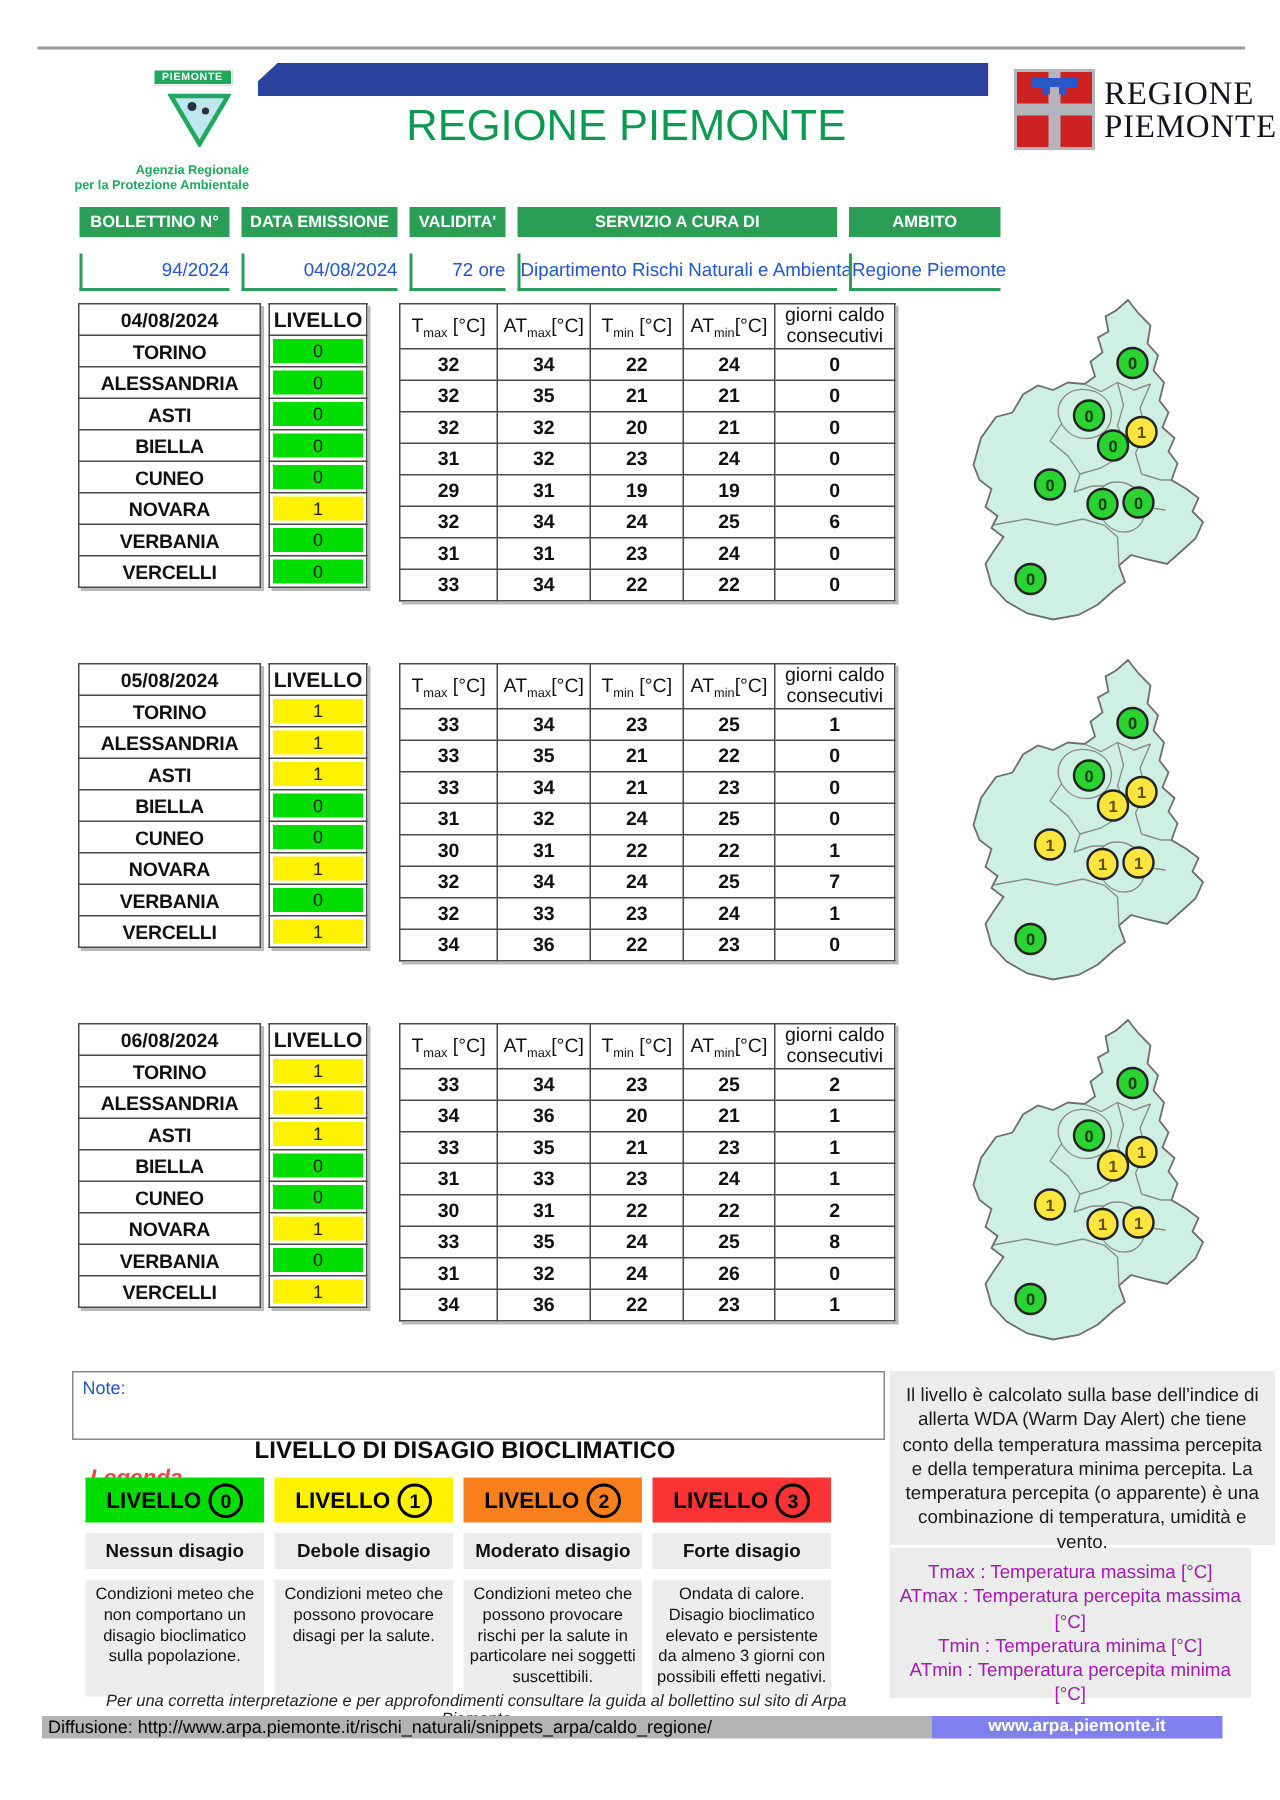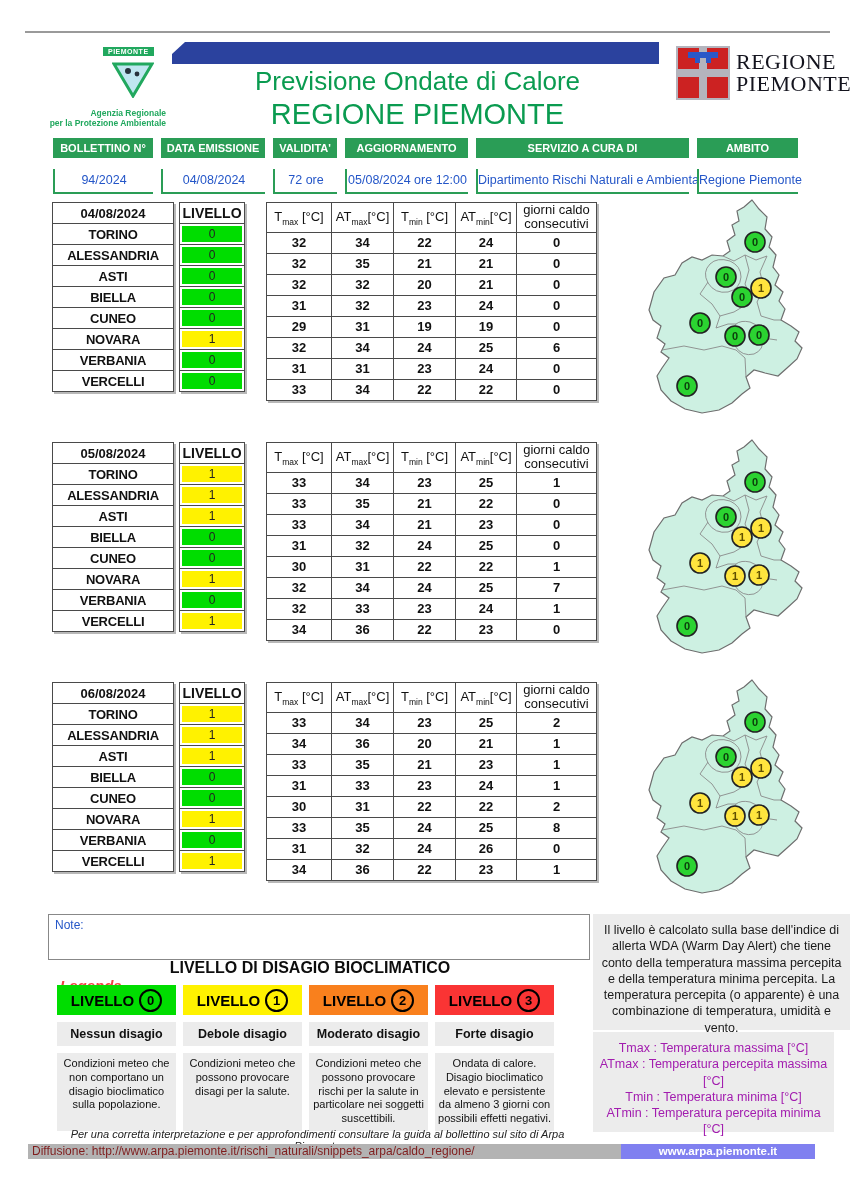--- a/index.html
+++ b/index.html
@@ -30,21 +30,21 @@
   
   .rp-logo{left:676px;top:46px;display:flex;gap:6px;align-items:center;}
   .rp-text{font-family:"Liberation Serif",serif;font-size:22px;line-height:1.0;
            color:#14141e;letter-spacing:0.5px;}
 
   
   .info-bar{left:53px;top:138px;display:flex;gap:8px;}
   .info-cell{display:flex;flex-direction:column;gap:11px;}
   .info-label{background:#2a9d56;color:#fff;font-size:11px;font-weight:bold;text-align:center;
               height:20px;line-height:20px;white-space:nowrap;padding:0 2px;}
-  .info-value{color:#2456c8;font-size:12.5px;text-align:center;height:23px;line-height:23px;
+  .info-value{color:#2456c8;font-size:12.5px;text-align:right;height:23px;line-height:23px;
               border-left:2px solid #2a9d56;border-bottom:2px solid #2a9d56;background:#fff;
               white-space:nowrap;}
 
   
   .section{position:absolute;left:52px;width:801px;height:218px;}
   .t{border-collapse:collapse;position:absolute;top:0;box-shadow:2px 2px 0 rgba(0,0,0,0.28);
      table-layout:fixed;}
   .t td{border:1px solid #4a4a4a;font-size:13px;text-align:center;vertical-align:middle;
         height:20px;padding:0;background:#fff;}
   .tbl-city{left:0;width:122px;}
@@ -78,21 +78,21 @@
   
   .wda-box{left:593px;top:914px;width:241px;height:100px;background:#ececec;font-size:12.5px;
            line-height:1.3;text-align:center;padding:8px 8px;color:#1a1a1a;}
   .defs-box{left:593px;top:1032px;width:241px;height:84px;background:#ececec;font-size:12.5px;
             text-align:center;padding:8px 0;color:#a21caf;line-height:1.3;}
   .def-line{max-width:228px;margin:0 auto;}
 
   
   .guidance{left:55px;top:1128px;width:525px;text-align:center;font-style:italic;font-size:11px;color:#222;}
   .bottom-bar{left:28px;top:1144px;width:787px;height:15px;display:flex;}
-  .diffusione{background:#b3b3b3;width:592px;font-size:12px;line-height:15px;color:#7f1d1d;padding-left:4px;
+  .diffusione{background:#b3b3b3;width:592px;font-size:12px;line-height:15px;color:#000000;padding-left:4px;
               white-space:nowrap;overflow:hidden;}
   .website{background:#8080f0;width:195px;color:#fff;font-weight:bold;text-align:center;
            font-size:11.5px;line-height:15px;}
 </style>
 </head>
 <body>
 
 <div class="page">
 
   <div class="abs top-rule"></div>
@@ -105,21 +105,20 @@
       <circle cx="25" cy="12" r="2.4" fill="#27323c"></circle>
     </svg>
     <div class="arpa-tag">PIEMONTE</div>
     <div class="arpa-sub">
       <div>Agenzia Regionale</div>
       <div>per la Protezione Ambientale</div>
     </div>
   </div>
 
   <div class="abs title-wrap">
-    <div class="title-l1">Previsione Ondate di Calore</div>
     <div class="title-l2">REGIONE PIEMONTE</div>
   </div>
 
   <div class="abs rp-logo">
     <svg width="54" height="54" viewBox="0 0 54 54">
       <rect x="0" y="0" width="54" height="54" fill="#b4b4bd"></rect>
       <rect x="2" y="2" width="21" height="21" fill="#cc2222"></rect>
       <rect x="31" y="2" width="21" height="21" fill="#cc2222"></rect>
       <rect x="2" y="31" width="21" height="21" fill="#cc2222"></rect>
       <rect x="31" y="31" width="21" height="21" fill="#cc2222"></rect>
@@ -136,24 +135,20 @@
       <div class="info-label">BOLLETTINO N°</div>
       <div class="info-value">94/2024</div>
     </div>
     <div class="info-cell" style="width:104px">
       <div class="info-label">DATA EMISSIONE</div>
       <div class="info-value">04/08/2024</div>
     </div>
     <div class="info-cell" style="width:64px">
       <div class="info-label">VALIDITA'</div>
       <div class="info-value">72 ore</div>
-    </div>
-    <div class="info-cell" style="width:123px">
-      <div class="info-label">AGGIORNAMENTO</div>
-      <div class="info-value">05/08/2024 ore 12:00</div>
     </div>
     <div class="info-cell" style="width:213px">
       <div class="info-label">SERVIZIO A CURA DI</div>
       <div class="info-value">Dipartimento Rischi Naturali e Ambientali</div>
     </div>
     <div class="info-cell" style="width:101px">
       <div class="info-label">AMBITO</div>
       <div class="info-value">Regione Piemonte</div>
     </div>
   </div>

